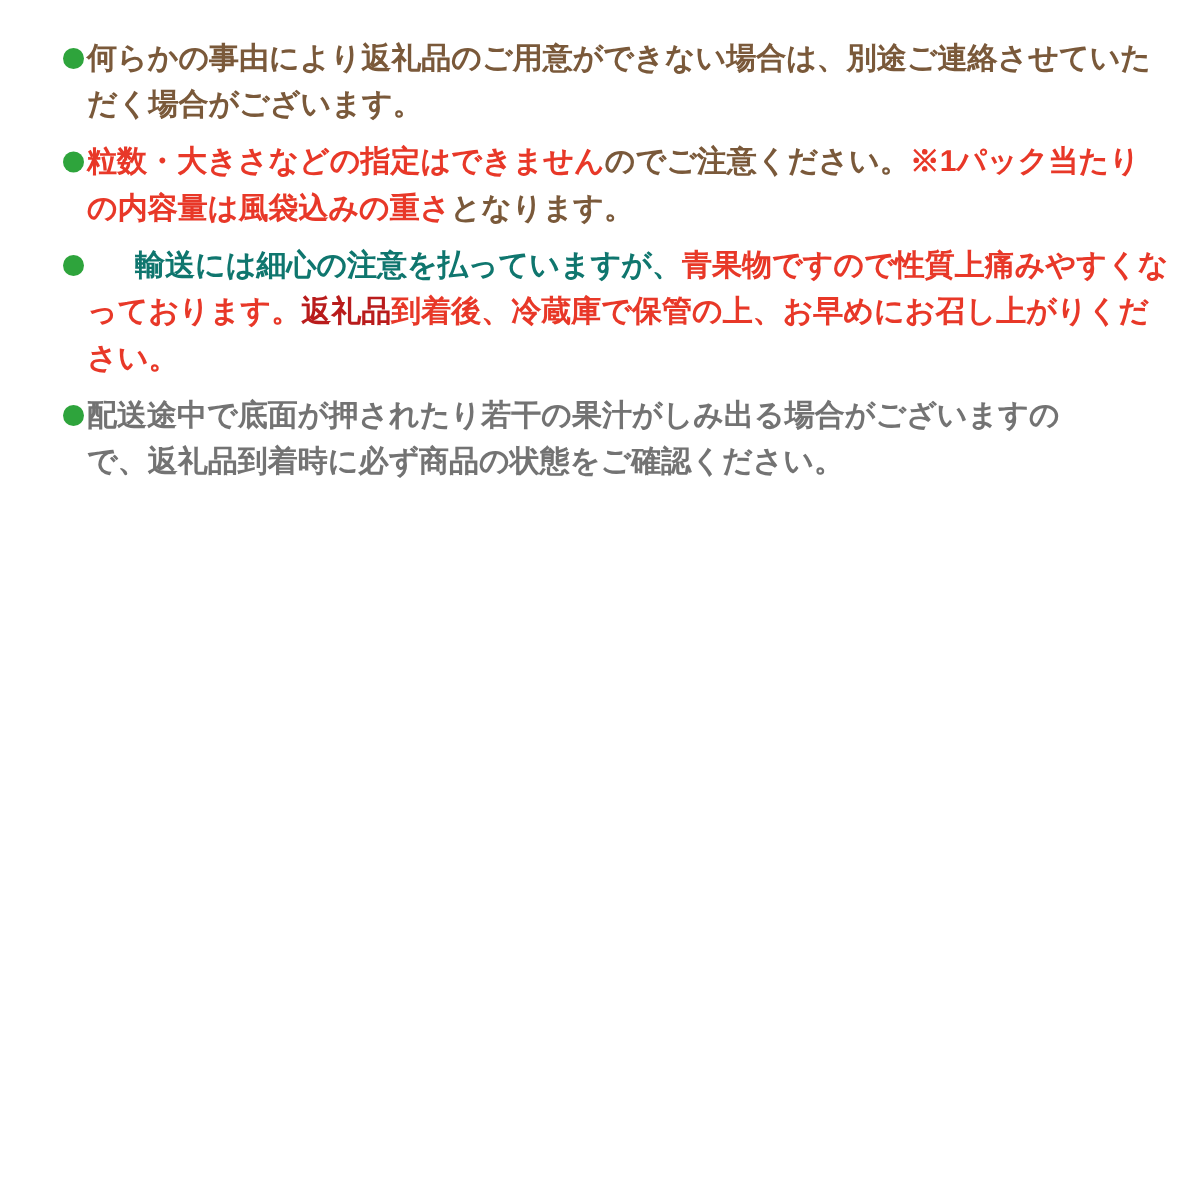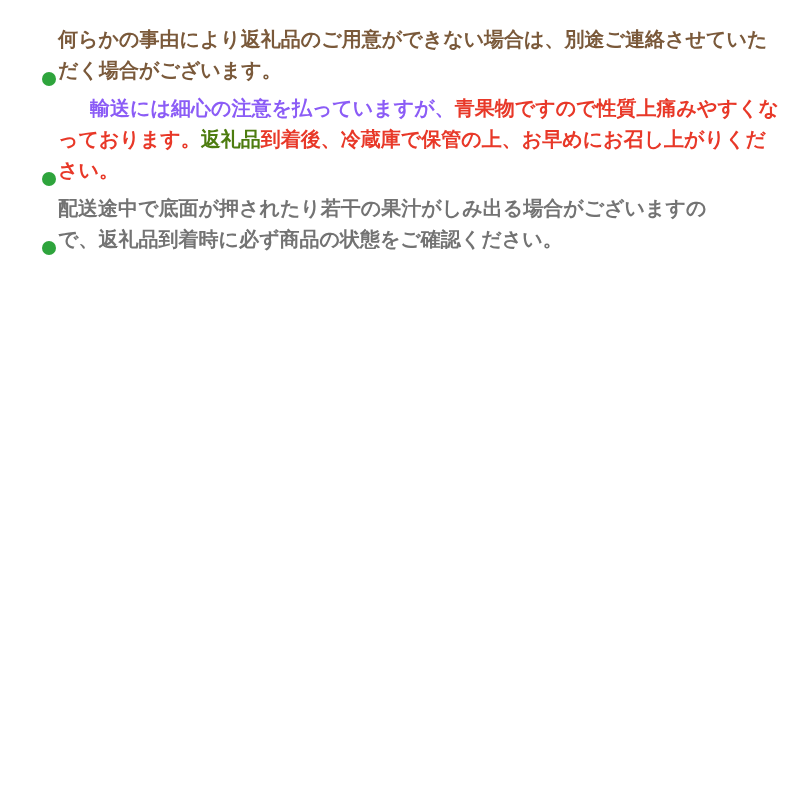--- a/index.html
+++ b/index.html
@@ -13,21 +13,21 @@
     font-family: "Liberation Sans", sans-serif;
   }
   .notes {
     position: absolute;
     left: 42px;
     top: 24px;
     width: 740px;
   }
   .note-item {
     display: flex;
-    align-items: flex-end;
+    align-items: flex-start;
     margin-bottom: 7px;
   }
   .bullet {
     flex: 0 0 14px;
     width: 14px;
     height: 14px;
     border-radius: 50%;
     margin-top: 8px;
     margin-right: 2px;
   }
@@ -44,22 +44,27 @@
 <body style="background: rgb(255, 255, 255);">
 
 <div class="notes">
     <div class="note-item">
       <span class="bullet" style="background: rgb(46, 164, 60);"></span>
       <div class="note-text"><span style="color: rgb(122, 89, 58);">何らかの事由により返礼品のご用意ができない場合は、別途ご連絡させていた
 だく場合がございます。</span></div>
     </div>
     <div class="note-item">
       <span class="bullet" style="background: rgb(46, 164, 60);"></span>
-      <div class="note-text"><span style="color: #8b5cf6; padding-left: 32px;">輸送には細心の注意を払っていますが、</span><span style="color: rgb(232, 56, 40);">青果物ですので性質上痛みやすくな
-っております。</span><span style="color: #4d7c0f; font-family: Liberation Serif, serif;">返礼品</span><span style="color: rgb(232, 56, 40);">到着後、冷蔵庫で保管の上、お早めにお召し上がりくだ
+      <div class="note-text"><span style="color: rgb(232, 56, 40);">粒数・大きさなどの指定はできません</span><span style="color: rgb(122, 89, 58);">のでご注意ください。</span><span style="color: rgb(232, 56, 40);">※1パック当たり
+の内容量は風袋込みの重さ</span><span style="color: rgb(122, 89, 58);">となります。</span></div>
+    </div>
+    <div class="note-item">
+      <span class="bullet" style="background: rgb(46, 164, 60);"></span>
+      <div class="note-text"><span style="color: #0f766e; padding-left: 32px;">輸送には細心の注意を払っていますが、</span><span style="color: rgb(232, 56, 40);">青果物ですので性質上痛みやすくな
+っております。</span><span style="color: #b91c1c; font-family: Liberation Serif, serif;">返礼品</span><span style="color: rgb(232, 56, 40);">到着後、冷蔵庫で保管の上、お早めにお召し上がりくだ
 さい。</span></div>
     </div>
     <div class="note-item">
       <span class="bullet" style="background: rgb(46, 164, 60);"></span>
       <div class="note-text"><span style="color: #737373;">配送途中で底面が押されたり若干の果汁がしみ出る場合がございますの
 で、返礼品到着時に必ず商品の状態をご確認ください。</span></div>
     </div>
   </div>
 
 </body></html>

